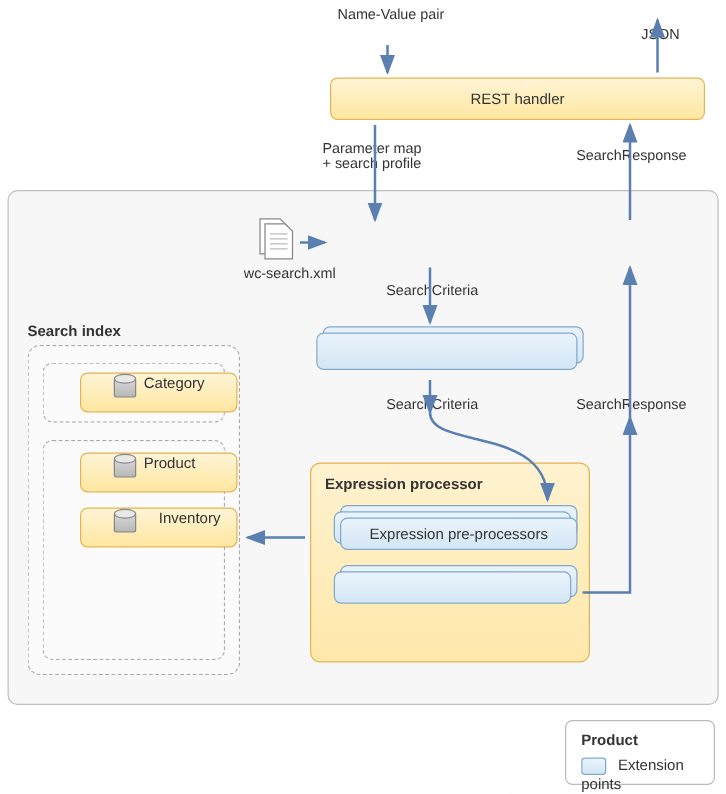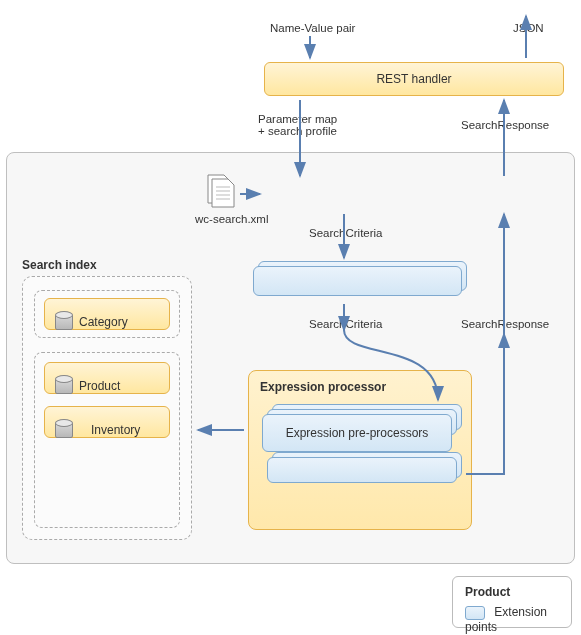--- a/index.html
+++ b/index.html
@@ -64,23 +64,24 @@
     background: #fbfbfb;
     box-sizing: border-box;
   }
   .index-item {
     position: absolute;
     background: linear-gradient(#fff4d6, #ffe7a0);
     border: 1px solid #e6b34a;
     border-radius: 6px;
     box-sizing: border-box;
     display: flex;
-    align-items: flex-end;
-    padding-left: 10px;
+    align-items: flex-start;
+    padding-left: 26px;
     gap: 8px;
+    margin-left: 20px;
   }
   .cyl {
     width: 16px;
     height: 18px;
     position: relative;
   }
   .cyl::before {
     content: "";
     position: absolute; left:0; top:3px; width:16px; height:14px;
     background: linear-gradient(#d8d8d8,#b8b8b8);
@@ -121,21 +122,21 @@
   }
   .file-icon {
     position:absolute;
   }
 </style>
 </head>
 <body>
 
 <div id="stage">
 
-  <div class="label" style="left:270px; top:22px;text-align:right;">Name-Value pair</div>
+  <div class="label" style="left:270px; top:6px;text-align:right;">Name-Value pair</div>
   <div class="label" style="left:513px; top:22px;">JSON</div>
 
   <div class="box yellow-box" style="left:264px; top:62px; width:300px; height:34px;">
     <span>REST handler</span>
   </div>
 
   <div class="label" style="left:258px; top:113px; text-align:left; white-space:pre;">Parameter map
 + search profile</div>
   <div class="label" style="left:461px; top:119px;">SearchResponse</div>
 
@@ -164,21 +165,21 @@
   <div class="stack-shadow" style="left:253px; top:266px; width:209px; height:30px;"></div>
 
   <div class="label" style="left:309px; top:318px;">SearchCriteria</div>
   <div class="label" style="left:461px; top:318px;">SearchResponse</div>
 
   <div class="expr-container" style="left:248px; top:370px; width:224px; height:160px;"></div>
   <div class="section-title" style="left:260px; top:380px;">Expression processor</div>
 
   <div class="stack-shadow" style="left:272px; top:404px; width:190px; height:26px;"></div>
   <div class="stack-shadow" style="left:267px; top:409px; width:190px; height:26px;"></div>
-  <div class="box blue-box" style="left:262px; top:414px; width:190px; height:38px;">
+  <div class="box blue-box" style="left:272px; top:414px; width:190px; height:26px;">
     <span>Expression pre-processors</span>
   </div>
 
   <div class="stack-shadow" style="left:272px; top:452px; width:190px; height:26px;"></div>
   <div class="stack-shadow" style="left:267px; top:457px; width:190px; height:26px;"></div>
 
   <div class="section-title" style="left:22px; top:258px;">Search index</div>
   <div class="dashed-panel" style="left:22px; top:276px; width:170px; height:264px;"></div>
 
   <div class="dashed-panel" style="left:34px; top:290px; width:146px; height:48px; border-radius:8px;"></div>

